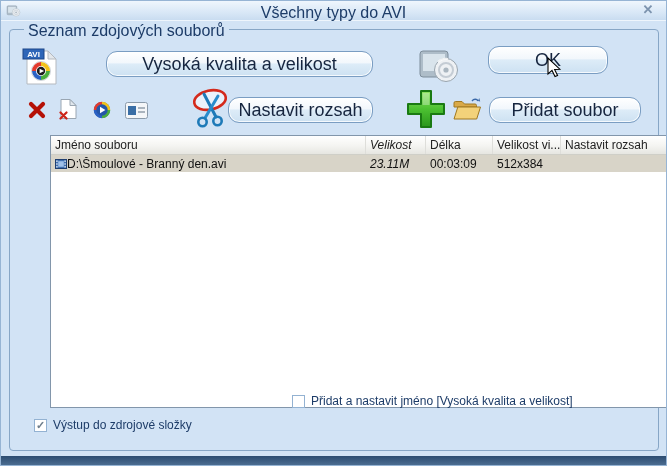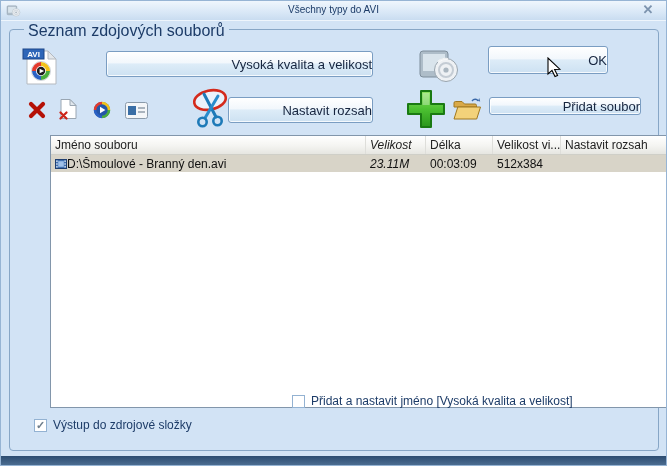--- a/index.html
+++ b/index.html
@@ -12,49 +12,49 @@
     overflow:hidden;
   }
   
   .titlebar {
     position:absolute; top:0; left:0; right:0; height:20px;
     background:linear-gradient(#eff6fd, #d5e5f5 70%, #c9dcf0);
     border-bottom:1px solid #eef5fc;
   }
   .titlebar .title {
     position:absolute; left:0; right:0; top:3px; text-align:center;
-    font-size:10px; color:#1d3c68;
+    font-size:16px; color:#1d3c68;
   }
   .titlebar .app-icon { position:absolute; left:5px; top:2px; width:16px; height:16px; }
   .titlebar .close {
     position:absolute; right:11px; top:2px; width:14px; height:14px;
     color:#7c93ae; font-weight:bold; font-size:13px; line-height:14px; text-align:center;
   }
   
   .groupbox {
     position:absolute; left:8px; top:28px; width:650px; height:422px;
     border:1px solid #87a6c6; border-radius:4px;
   }
   .groupbox-label {
     position:absolute; left:14px; top:-8px; padding:0 4px;
     background:#d2e3f5; font-size:16px; color:#1d3c68; white-space:nowrap;
   }
   
   .btn {
-    position:absolute; border:1px solid #7a9dc2; border-radius:3px;
+    position:absolute; border:1px solid #7a9dc2; border-radius:11px;
     background:linear-gradient(#ffffff, #f2f7fc 45%, #ddecf8 50%, #cde1f2);
     box-shadow:inset 0 0 0 1px rgba(255,255,255,.8);
-    font-size:13px; color:#16253f;
-    display:flex; align-items:center; justify-content:flex-end;
+    font-size:18px; color:#16253f;
+    display:flex; align-items:center; justify-content:center;
     white-space:nowrap;
   }
   .btn-quality { left:105px; top:50px; width:267px; height:26px; }
   .btn-ok      { left:487px; top:45px; width:120px; height:28px; }
   .btn-range   { left:227px; top:96px; width:145px; height:26px; }
-  .btn-add     { left:488px; top:96px; width:152px; height:18px; }
+  .btn-add     { left:488px; top:96px; width:152px; height:26px; }
   
   .icon-abs { position:absolute; }
   
   .listview {
     position:absolute; left:18px; top:134px; width:630px; height:273px;
     background:#fff; border:1px solid #8296ab; font-size:12px;margin-left:31px;
   }
   .lv-header { display:flex; height:19px;
     background:linear-gradient(#ffffff,#f4f4f1 55%,#e6e6e1);
     border-bottom:1px solid #cfcfc8; }

